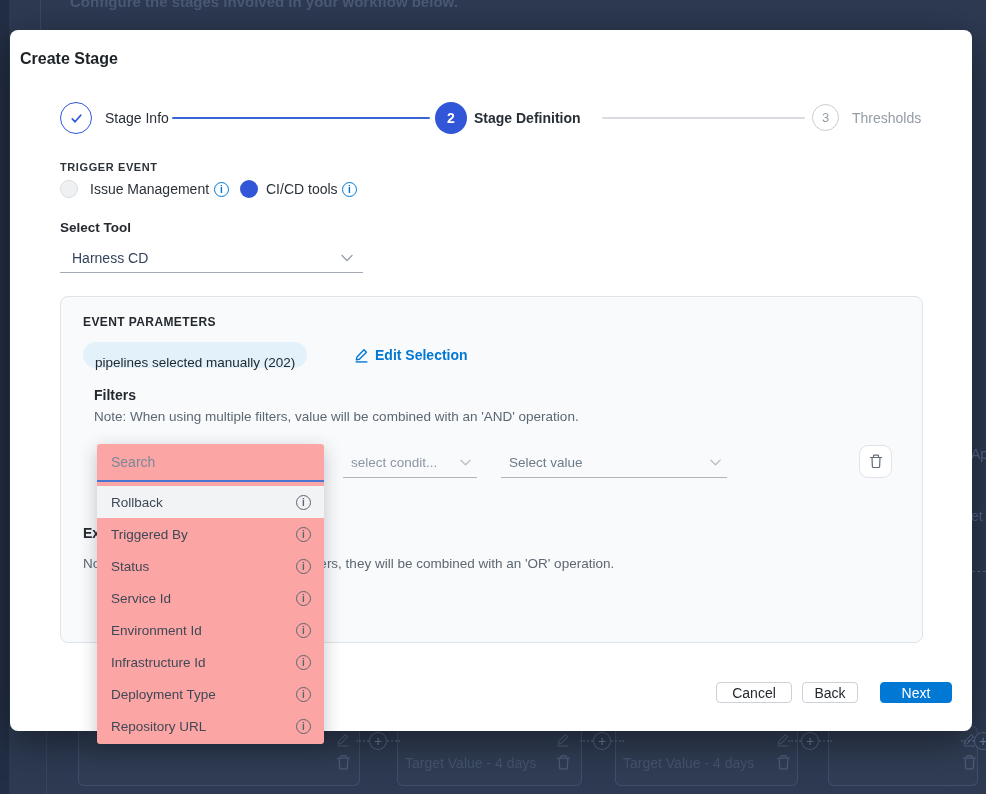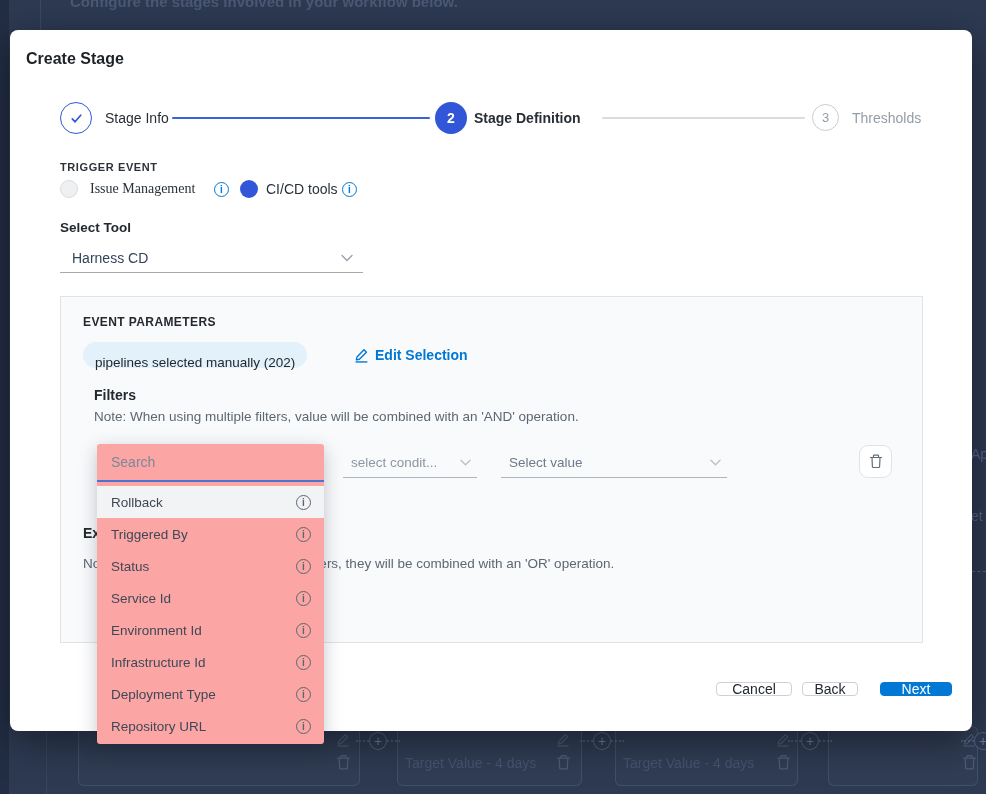--- a/index.html
+++ b/index.html
@@ -19,57 +19,57 @@
   .bg-plus { position:absolute; width:44px; height:18px; top:732px; }
   .bg-plus .dotline { position:absolute; left:0; right:0; top:8px; border-top:2px dotted rgba(120,140,175,.35); }
   .bg-plus .pcircle { position:absolute; left:13px; top:0; width:18px; height:18px; border-radius:50%;
     border:1px solid rgba(140,160,195,.4); color:#6a7a98; font-size:14px; line-height:16px; text-align:center; background:#2d3a52; }
   .bg-frag { position:absolute; left:971px; font-size:14px; color:#55658a; }
   .bg-dash { position:absolute; left:972px; top:571px; width:14px; border-top:1px dashed rgba(150,165,195,.4); }
 
   
   .modal { position:absolute; left:10px; top:30px; width:962px; height:701px; background:#fff;
     border-radius:8px; box-shadow:0 10px 40px rgba(0,0,0,.45); z-index:10; }
-  .modal-title { position:absolute; left:16px; top:20px; font-size:16px; font-weight:700; color:#1d2227; }
+  .modal-title { position:absolute; left:10px; top:20px; font-size:16px; font-weight:700; color:#1d2227; }
 
   
   .step-circle { position:absolute; border-radius:50%; display:flex; align-items:center; justify-content:center; }
   .step-done { left:50px; top:72px; width:32px; height:32px; border:1.6px solid #3157d8; color:#3157d8; background:#fff; }
   .step-active { left:425px; top:72px; width:32px; height:32px; background:#3157d8; color:#fff; font-size:14px; font-weight:700; }
   .step-pending { left:802px; top:74px; width:27px; height:27px; border:1.4px solid #c7ccd2; color:#959da7; font-size:13px; }
   .step-label { position:absolute; top:80px; font-size:14px; color:#272e35; }
   .lbl-1 { left:95px; }
   .lbl-2 { left:464px; font-weight:600; }
   .lbl-3 { left:842px; color:#949ca6; }
   .step-line { position:absolute; top:87px; height:2px; border-radius:1px; }
   .line-1 { left:162px; width:258px; background:#3b63d8; }
   .line-2 { left:592px; width:203px; background:#d8dce1; }
 
   
   .trigger-label { position:absolute; left:50px; top:131px; font-size:11px; font-weight:700; letter-spacing:.6px; color:#2c3238; }
   .radio { position:absolute; top:150px; width:18px; height:18px; border-radius:50%; }
   .radio.off { left:50px; background:#eef0f2; border:1px solid #d9dde1; }
   .radio.on { left:230px; background:#3157d8; }
   .radio-label { position:absolute; top:151px; font-size:14px; color:#2a3138; }
-  .rlbl-1 { left:80px;font-family:Liberation Serif, serif; } .rlbl-2 { left:256px; }
+  .rlbl-1 { left:80px; } .rlbl-2 { left:256px; }
   .info-icon { display:inline-flex; width:15px; height:15px; border:1.2px solid currentColor; border-radius:50%;
     align-items:center; justify-content:center; font-size:10px; font-weight:600; }
   .info-blue { position:absolute; top:152px; color:#0278d5; }
   .inf-1 { left:204px; } .inf-2 { left:332px; }
 
   
   .tool-label { position:absolute; left:50px; top:190px; font-size:13.5px; font-weight:700; color:#23292f; }
   .tool-select { position:absolute; left:50px; top:214px; width:303px; height:29px; border-bottom:1px solid #a3aab1;
     display:flex; align-items:center; padding:0 10px 0 12px; cursor:pointer; }
   .tool-select .val { font-size:14px; color:#34435a; flex:1; }
   .chev { color:#9aa1a9; line-height:0; }
 
   
   .card { position:absolute; left:50px; top:266px; width:863px; height:347px; background:#f9fafb;
-    border:1px solid #dfe4e8; border-radius:0; }
+    border:1px solid #dfe4e8; border-radius:8px; }
   .card-heading { position:absolute; left:22px; top:18px; font-size:12px; font-weight:700; letter-spacing:.4px; color:#23292f; }
   .pill { position:absolute; left:22px; top:45px; height:26px; line-height:26px; padding:8px 12px; border-radius:13px;
     background:#e3f1fb; font-size:13.5px; color:#23292f; }
   .edit-link { position:absolute; left:293px; top:45px; height:26px; display:flex; align-items:center; gap:6px;
     color:#0278d5; font-size:14px; font-weight:600; cursor:pointer; }
   .filters-heading { position:absolute; left:33px; top:90px; font-size:14px; font-weight:700; color:#23292f; }
   .filters-note { position:absolute; left:33px; top:112px; font-size:13.5px; color:#5d6772; }
   .mini-select { position:absolute; top:151px; height:30px; border-bottom:1px solid #aeb5bc;
     display:flex; align-items:center; padding:0 6px 0 8px; cursor:pointer; }
   .sel-condition { left:282px; width:134px; }
@@ -92,21 +92,21 @@
   .dd-search { display:block; width:100%; height:38px; border:none; border-bottom:2px solid #4a74d4; outline:none;
     padding:0 14px; font-size:14px; color:#3f4856; font-family:"Liberation Sans",sans-serif; background:transparent; }
   .dd-search::placeholder { color:#7c8798; }
   .dd-list { padding-top:4px; }
   .dd-row { height:32px; display:flex; align-items:center; padding:0 13px 0 14px; cursor:pointer; }
   .dd-row.highlight { background:#f2f3f5; }
   .dd-row .opt { flex:1; font-size:13.5px; color:#3f4856; }
   .dd-row .info-icon { color:#5c6671; }
 
   
-  .btn { position:absolute; top:652px; height:14px; border-radius:4px; font-size:14px;
+  .btn { position:absolute; top:652px; height:21px; border-radius:4px; font-size:14px;
     display:flex; align-items:center; justify-content:center; cursor:pointer; font-family:"Liberation Sans",sans-serif; }
   .btn-outline { background:#fff; border:1px solid #ccd1d7; color:#23292f; }
   .btn-cancel { left:706px; width:76px; }
   .btn-back { left:792px; width:56px; }
   .btn-next { left:870px; width:72px; background:#0278d5; border:1px solid #0278d5; color:#fff; font-weight:400; }
 </style>
 </head>
 <body>
 
 <div class="screen">

